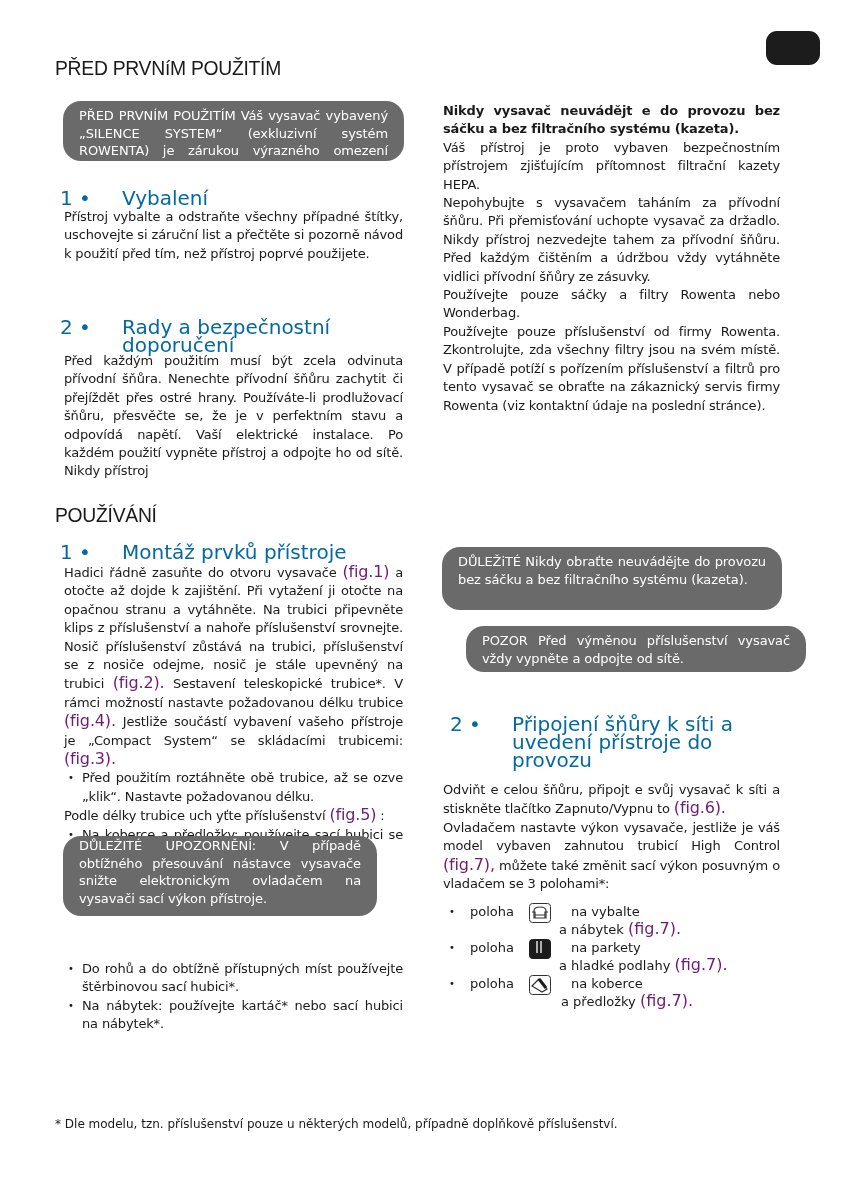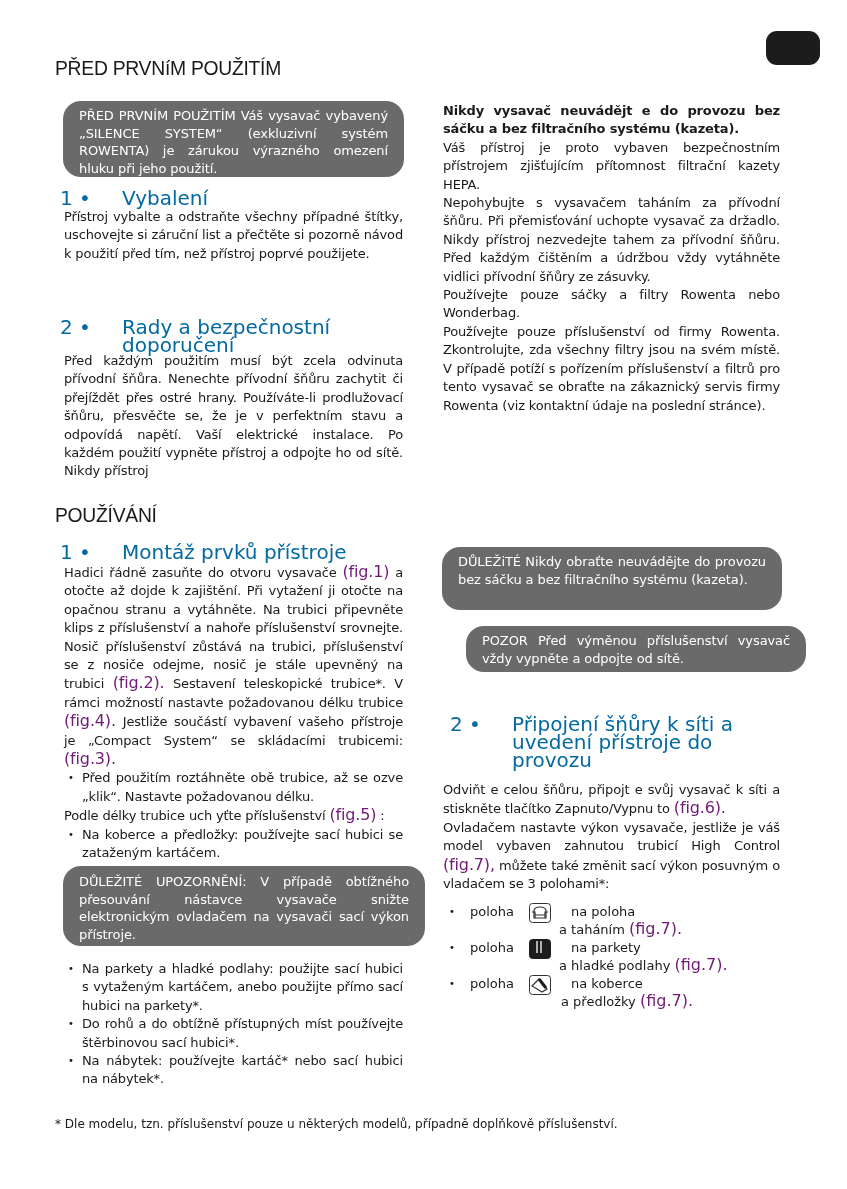--- a/index.html
+++ b/index.html
@@ -46,21 +46,21 @@
   .pos-row .l2 { position: absolute; left: 116px; top: 17px; white-space: nowrap; }
   .footnote { font-size: 12px; color: #1a1a1a; white-space: nowrap; }
 </style>
 </head>
 <body>
 
 <div class="abs page-tab"></div>
 
 <div class="abs h1" style="left:55px; top:56px;">PŘED PRVNíM  POUŽITÍM</div>
 
-<div class="abs box" style="left:63px; top:101px; width:341px; height:76px; padding-top:6px;">PŘED PRVNÍM POUŽITÍM  Váš vysavač vybavený „SILENCE SYSTEM“ (exkluzivní systém ROWENTA) je zárukou výrazného omezení hluku při jeho použití.</div>
+<div class="abs box" style="left:63px; top:101px; width:341px; height:60px; padding-top:6px;">PŘED PRVNÍM POUŽITÍM  Váš vysavač vybavený „SILENCE SYSTEM“ (exkluzivní systém ROWENTA) je zárukou výrazného omezení hluku při jeho použití.</div>
 
 <div class="abs h2" style="left:60px; top:189px;">
   <span class="num">1 •</span><span>Vybalení</span>
 </div>
 <div class="abs para" style="left:64px; top:208px; width:339px;">Přístroj vybalte a odstraňte všechny případné štítky, uschovejte si záruční list a přečtěte si pozorně návod k použití před tím, než přístroj poprvé použijete.</div>
 
 <div class="abs h2" style="left:60px; top:318px;">
   <span class="num">2 •</span><span>Rady a bezpečnostní</span>
   <span class="cont">doporučení</span>
 </div>
@@ -83,25 +83,24 @@
   <p><span>Hadici řádně zasuňte do otvoru vysavače </span><span class="fig">(fig.1)</span><span> a otočte až dojde k zajištění. Při vytažení ji otočte na opačnou stranu a vytáhněte. Na trubici připevněte klips z příslušenství a nahoře příslušenství srovnejte. Nosič příslušenství zůstává na trubici, příslušenství se z nosiče odejme, nosič je stále upevněný na trubici </span><span class="fig">(fig.2).</span><span> Sestavení teleskopické trubice*. V rámci možností nastavte požadovanou délku trubice </span><span class="fig">(fig.4).</span><span> Jestliže součástí vybavení vašeho přístroje je „Compact System“ se skládacími trubicemi: </span><span class="fig">(fig.3).</span></p>
   <ul class="bul">
     <li>Před použitím roztáhněte obě trubice, až se ozve „klik“. Nastavte požadovanou délku.</li>
   </ul>
   <p><span>Podle délky trubice uch yťte příslušenství </span><span class="fig">(fig.5)</span><span> :</span></p>
   <ul class="bul">
     <li>Na koberce a předložky: používejte sací hubici se zataženým kartáčem.</li>
   </ul>
 </div>
 
-<div class="abs box" style="left:63px; top:866px; width:362px; height:80px; padding-top:7px;">DŮLEŽITÉ UPOZORNĚNÍ: V případě obtížného přesouvání nástavce vysavače snižte elektronickým ovladačem na vysavači sací výkon přístroje.</div>
+<div class="abs box" style="left:63px; top:836px; width:314px; height:80px; padding-top:1px;">DŮLEŽITÉ UPOZORNĚNÍ: V případě obtížného přesouvání nástavce vysavače snižte elektronickým ovladačem na vysavači sací výkon přístroje.</div>
 
 <div class="abs para" style="left:64px; top:960px; width:339px;">
   <ul class="bul">
-    <li>Na parkety a hladké podlahy: použijte sací hubici s vytaženým kartáčem, anebo použijte přímo sací hubici na parkety*.</li>
     <li>Do rohů a do obtížně přístupných míst používejte štěrbinovou sací hubici*.</li>
     <li>Na nábytek: používejte kartáč* nebo sací hubici na nábytek*.</li>
   </ul>
 </div>
 
 <div class="abs box" style="left:442px; top:547px; width:340px; height:63px;">DŮLEŽiTÉ Nikdy obraťte neuvádějte do provozu bez sáčku a bez filtračního systému (kazeta).</div>
 <div class="abs box" style="left:466px; top:626px; width:340px; height:46px;">POZOR Před výměnou příslušenství vysavač vždy vypněte a odpojte od sítě.</div>
 
 <div class="abs h2" style="left:450px; top:715px;">
   <span class="num">2 •</span><span>Připojení šňůry k síti a</span>
@@ -115,22 +114,22 @@
 
 <div class="abs" style="left:443px; top:903px; width:330px;">
   <div class="pos-row">
     <span class="bullet">•</span>
     <span class="lbl">poloha</span>
     <svg class="ico" viewBox="0 0 22 20">
       <rect x="0.5" y="0.5" width="21" height="19" rx="3" fill="#fff" stroke="#333" stroke-width="1"></rect>
       <path d="M5 15 V8 Q5 4 11 4 Q17 4 17 8 V15 Z" fill="none" stroke="#333" stroke-width="1.2"></path>
       <path d="M3 9 H6 V15 M19 9 H16 V15 M6 12 H16" fill="none" stroke="#333" stroke-width="1.2"></path>
     </svg>
-    <span class="l1">na poloha</span>
-    <span class="l2"><span>a taháním </span><span class="fig">(fig.7).</span></span>
+    <span class="l1">na vybalte</span>
+    <span class="l2"><span>a nábytek </span><span class="fig">(fig.7).</span></span>
   </div>
   <div class="pos-row">
     <span class="bullet">•</span>
     <span class="lbl">poloha</span>
     <svg class="ico" viewBox="0 0 22 20">
       <rect x="0.5" y="0.5" width="21" height="19" rx="3" fill="#1c1c1c" stroke="#1c1c1c"></rect>
       <path d="M8 2 V14 M12 2 V14" stroke="#fff" stroke-width="1.3"></path>
     </svg>
     <span class="l1">na parkety</span>
     <span class="l2"><span>a hladké podlahy </span><span class="fig">(fig.7).</span></span>

